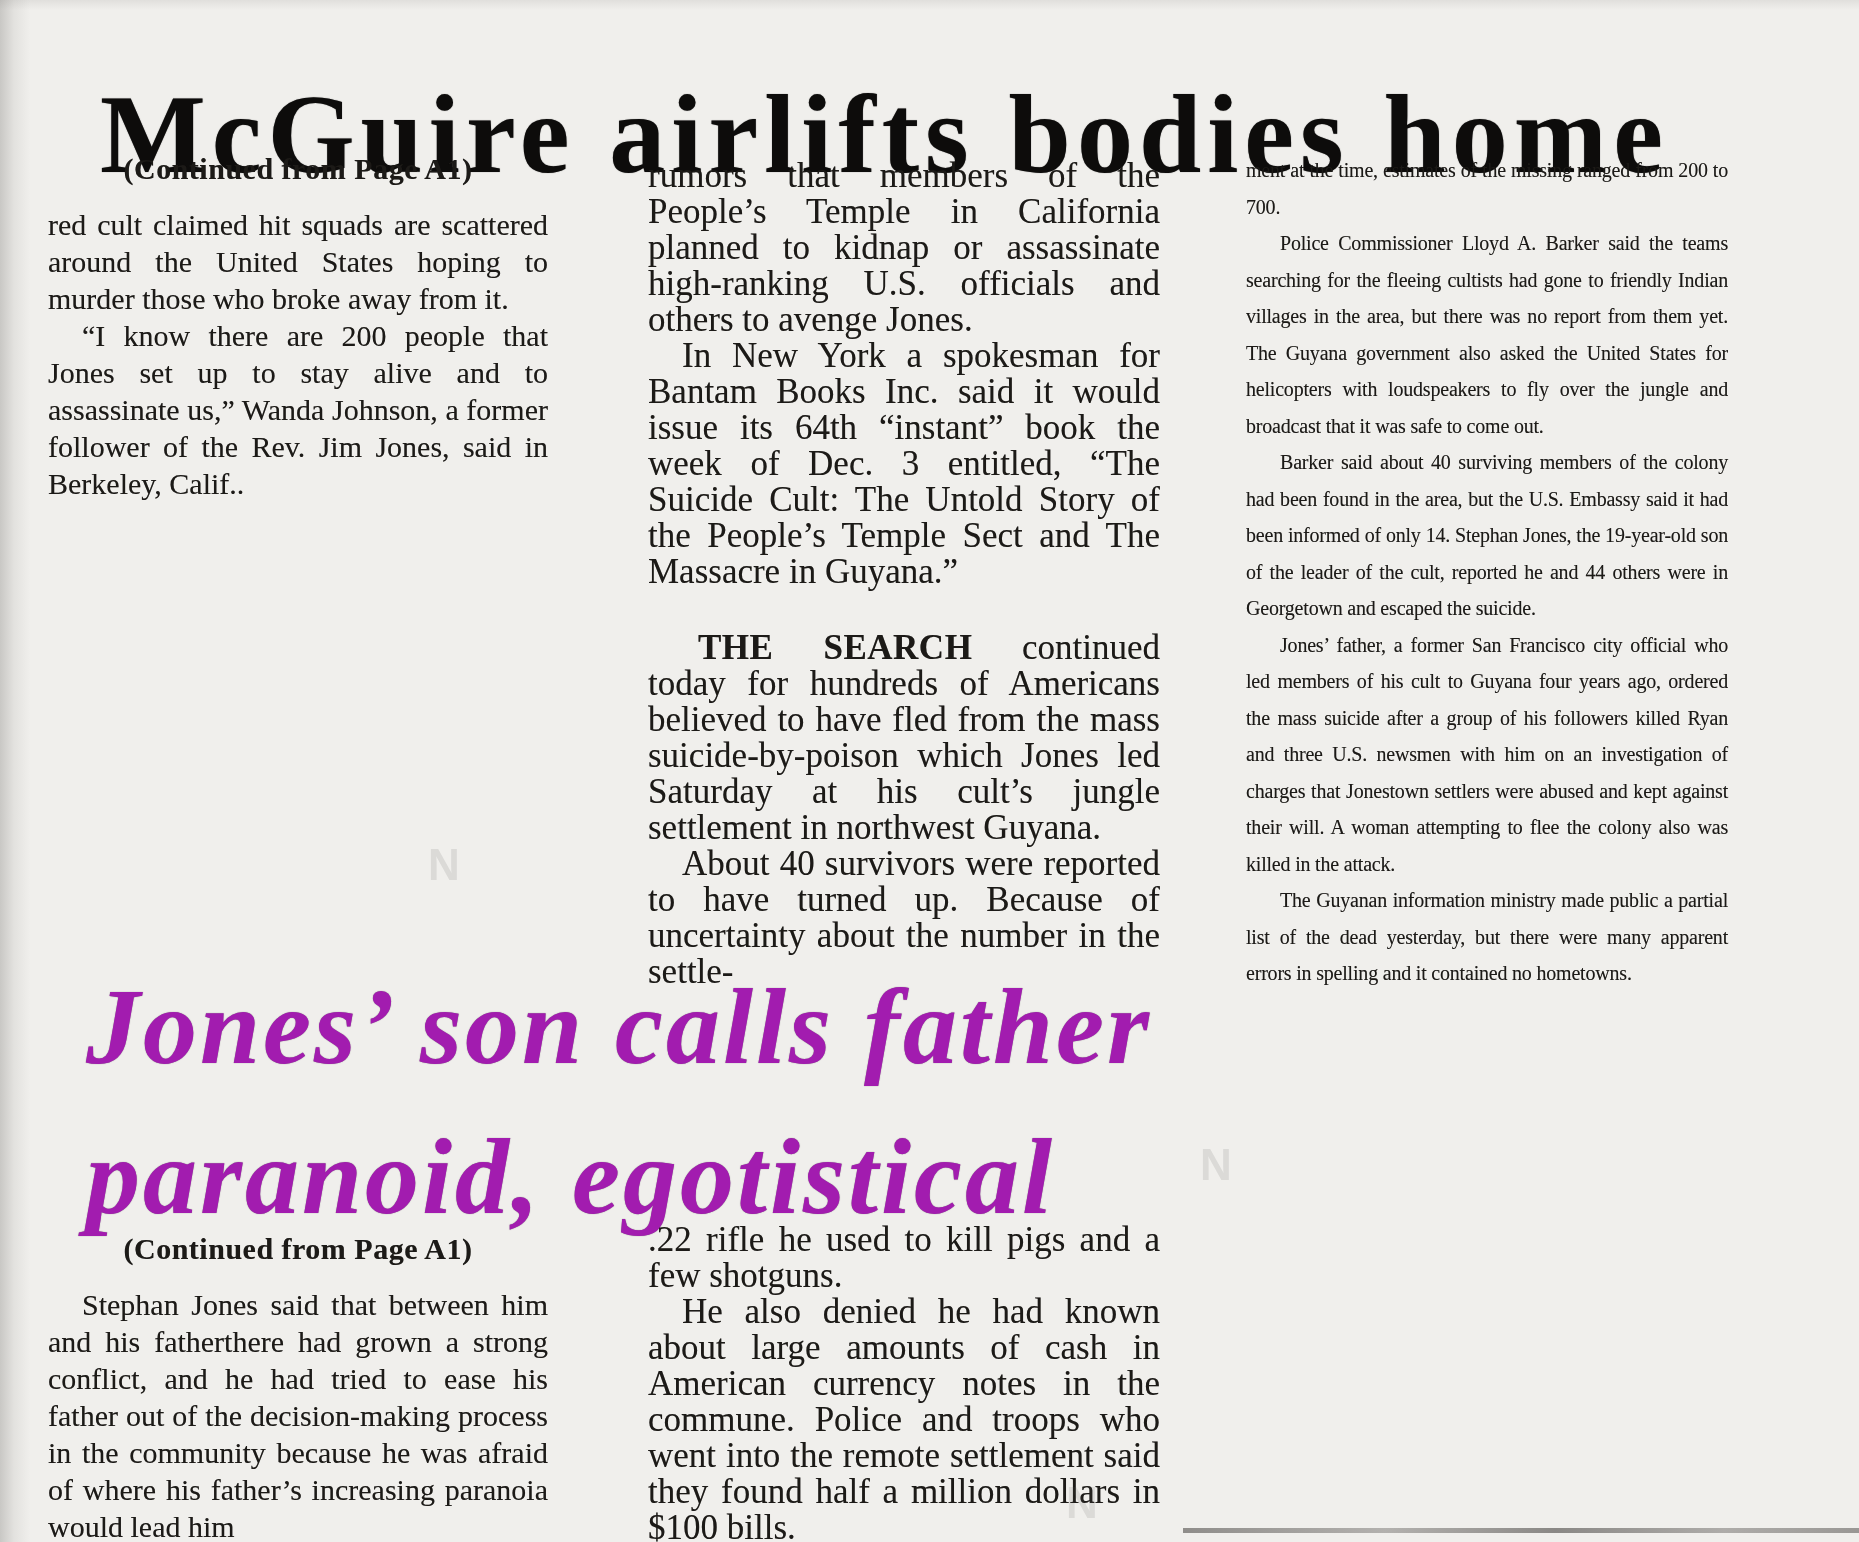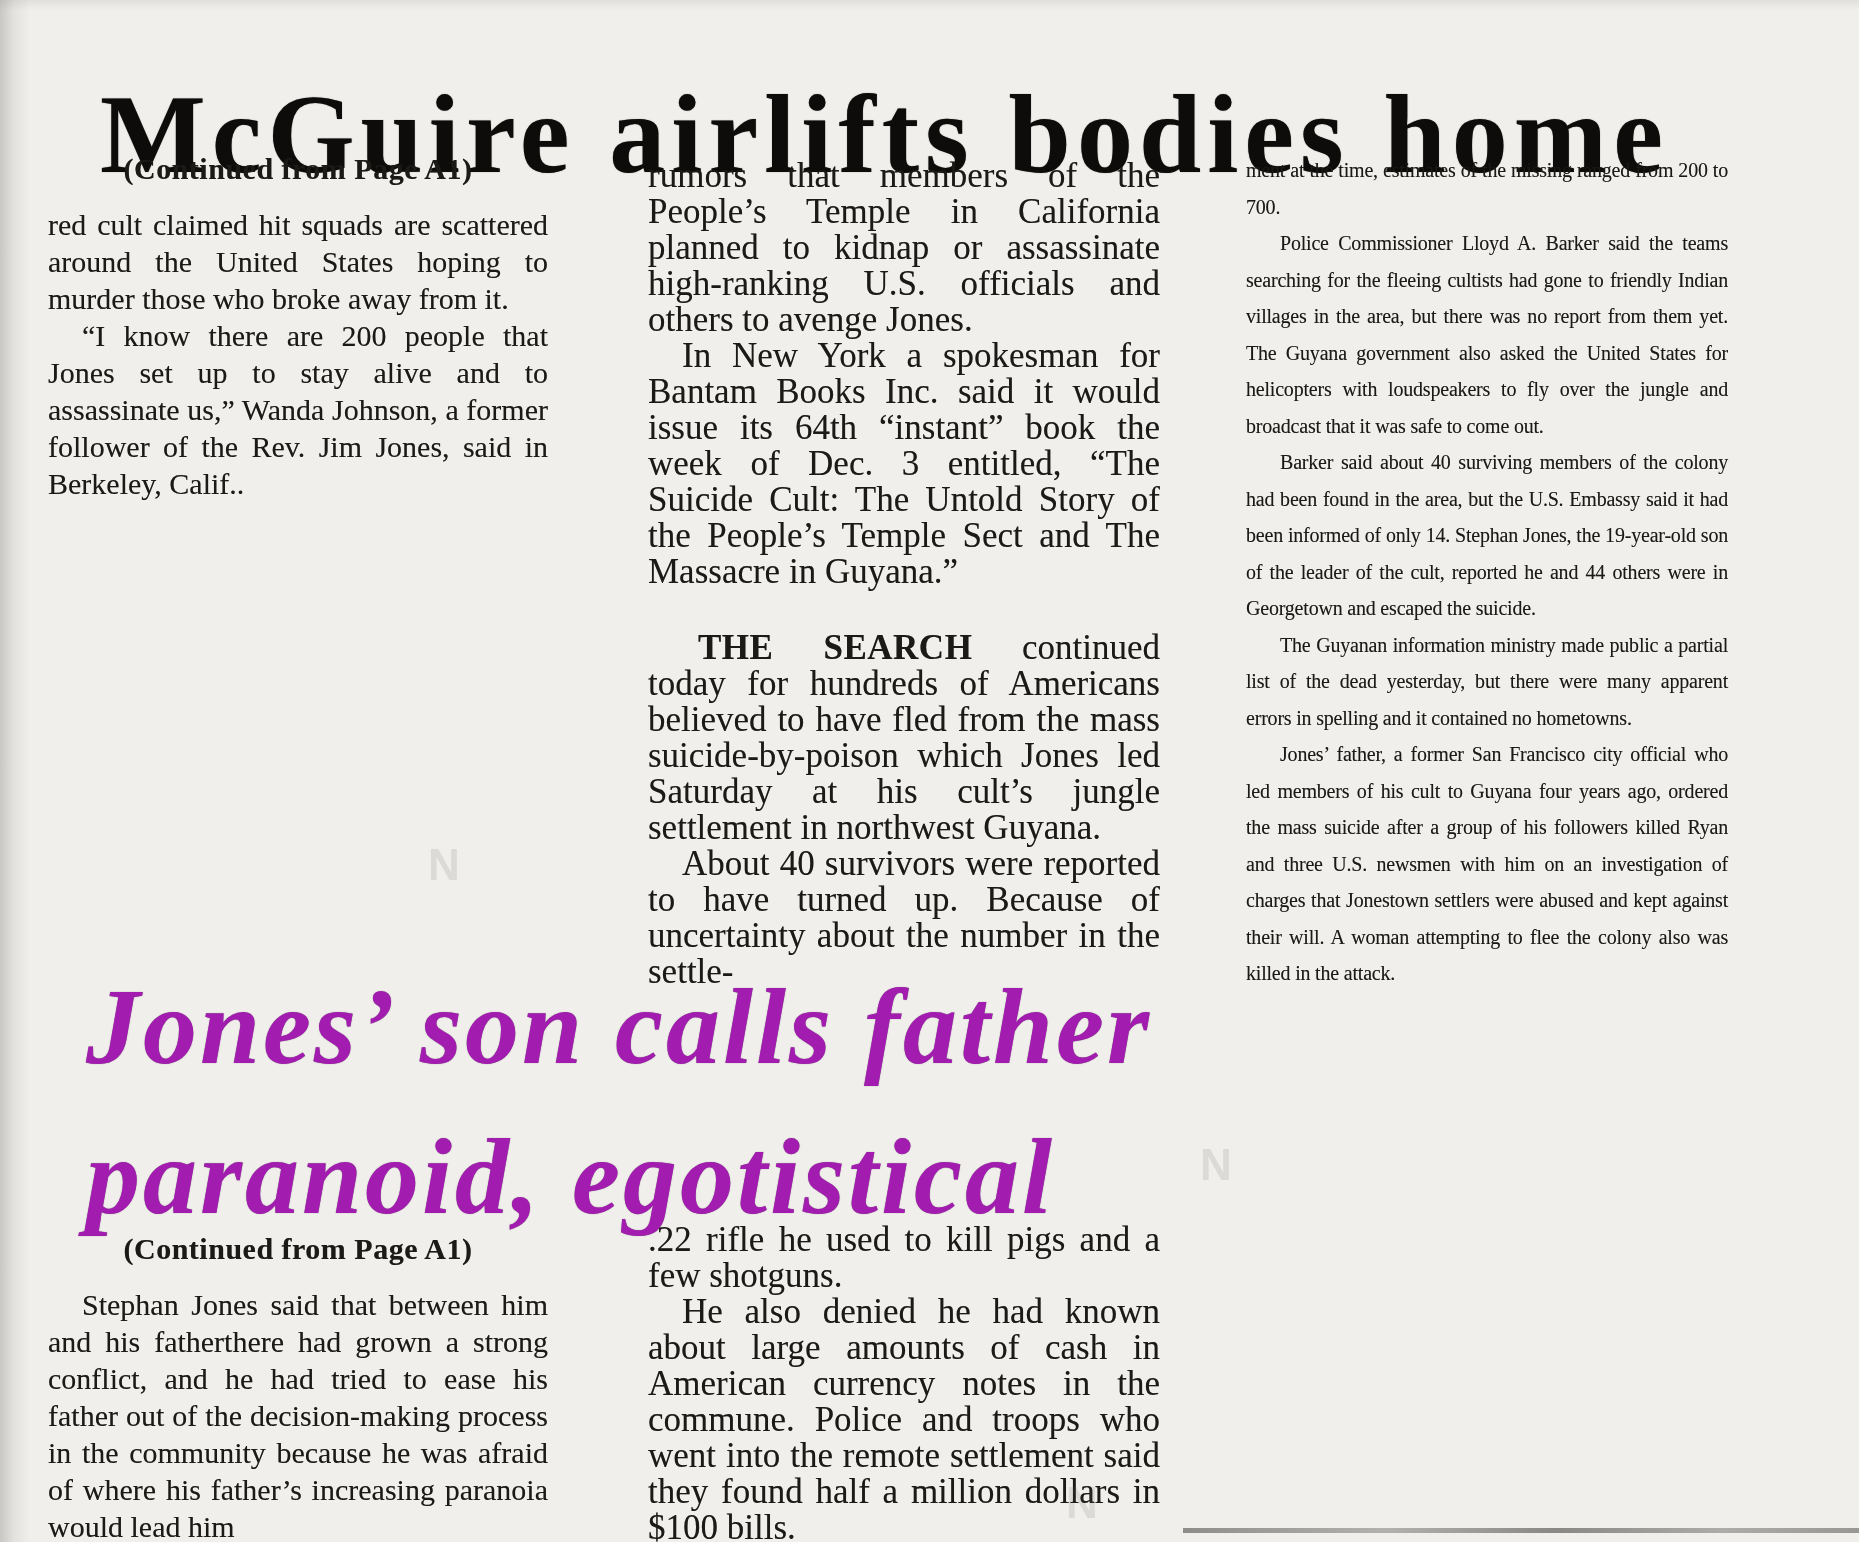--- a/index.html
+++ b/index.html
@@ -83,22 +83,22 @@
     <p class="gap-top"><span class="lead-in">THE SEARCH</span><span> continued today for hundreds of Americans believed to have fled from the mass suicide-by-poison which Jones led Saturday at his cult’s jungle settlement in northwest Guyana.</span></p>
     <p>About 40 survivors were reported to have turned up. Because of uncertainty about the number in the settle-</p>
   </div>
 </div>
 
 <div class="col" style="left:1246px;top:152px;width:482px;">
   <div class="flow b3 cont">
       <p>ment at the time, estimates of the missing ranged from 200 to 700.</p>
       <p>Police Commissioner Lloyd A. Barker said the teams searching for the fleeing cultists had gone to friendly Indian villages in the area, but there was no report from them yet. The Guyana government also asked the United States for helicopters with loudspeakers to fly over the jungle and broadcast that it was safe to come out.</p>
       <p>Barker said about 40 surviving members of the colony had been found in the area, but the U.S. Embassy said it had been informed of only 14. Stephan Jones, the 19-year-old son of the leader of the cult, reported he and 44 others were in Georgetown and escaped the suicide.</p>
+      <p>Jones’ father, a former San Francisco city official who led members of his cult to Guyana four years ago, ordered the mass suicide after a group of his followers killed Ryan and three U.S. newsmen with him on an investigation of charges that Jonestown settlers were abused and kept against their will. A woman attempting to flee the colony also was killed in the attack.</p>
       <p>The Guyanan information ministry made public a partial list of the dead yesterday, but there were many apparent errors in spelling and it contained no hometowns.</p>
-      <p>Jones’ father, a former San Francisco city official who led members of his cult to Guyana four years ago, ordered the mass suicide after a group of his followers killed Ryan and three U.S. newsmen with him on an investigation of charges that Jonestown settlers were abused and kept against their will. A woman attempting to flee the colony also was killed in the attack.</p>
     </div>
 </div>
 
 <div class="headline2">
   <div>Jones’ son calls father</div>
   <div>paranoid, egotistical</div>
 </div>
 
 <div class="col" style="left:48px;top:1232px;width:500px;">
   <div class="kicker">(Continued from Page A1)</div>

